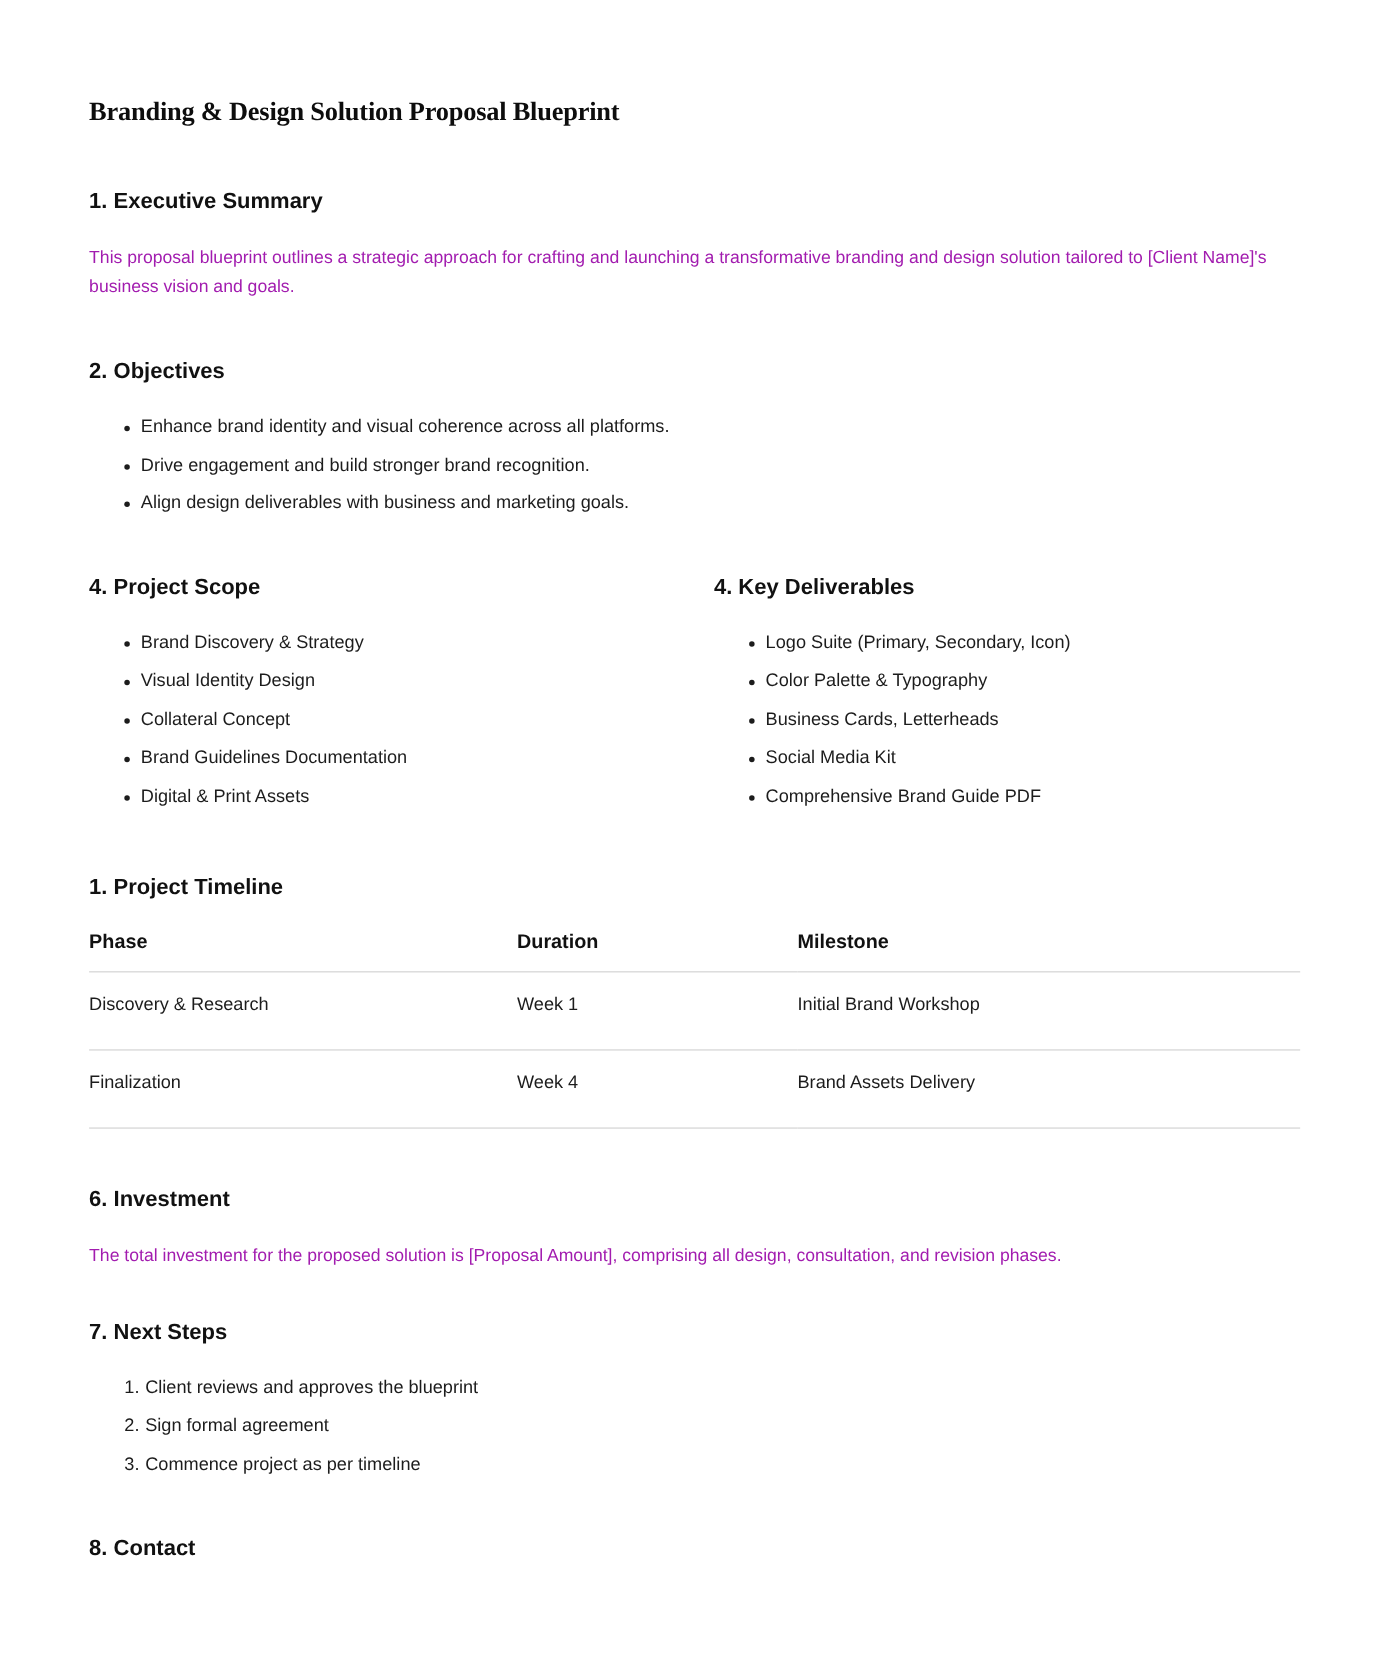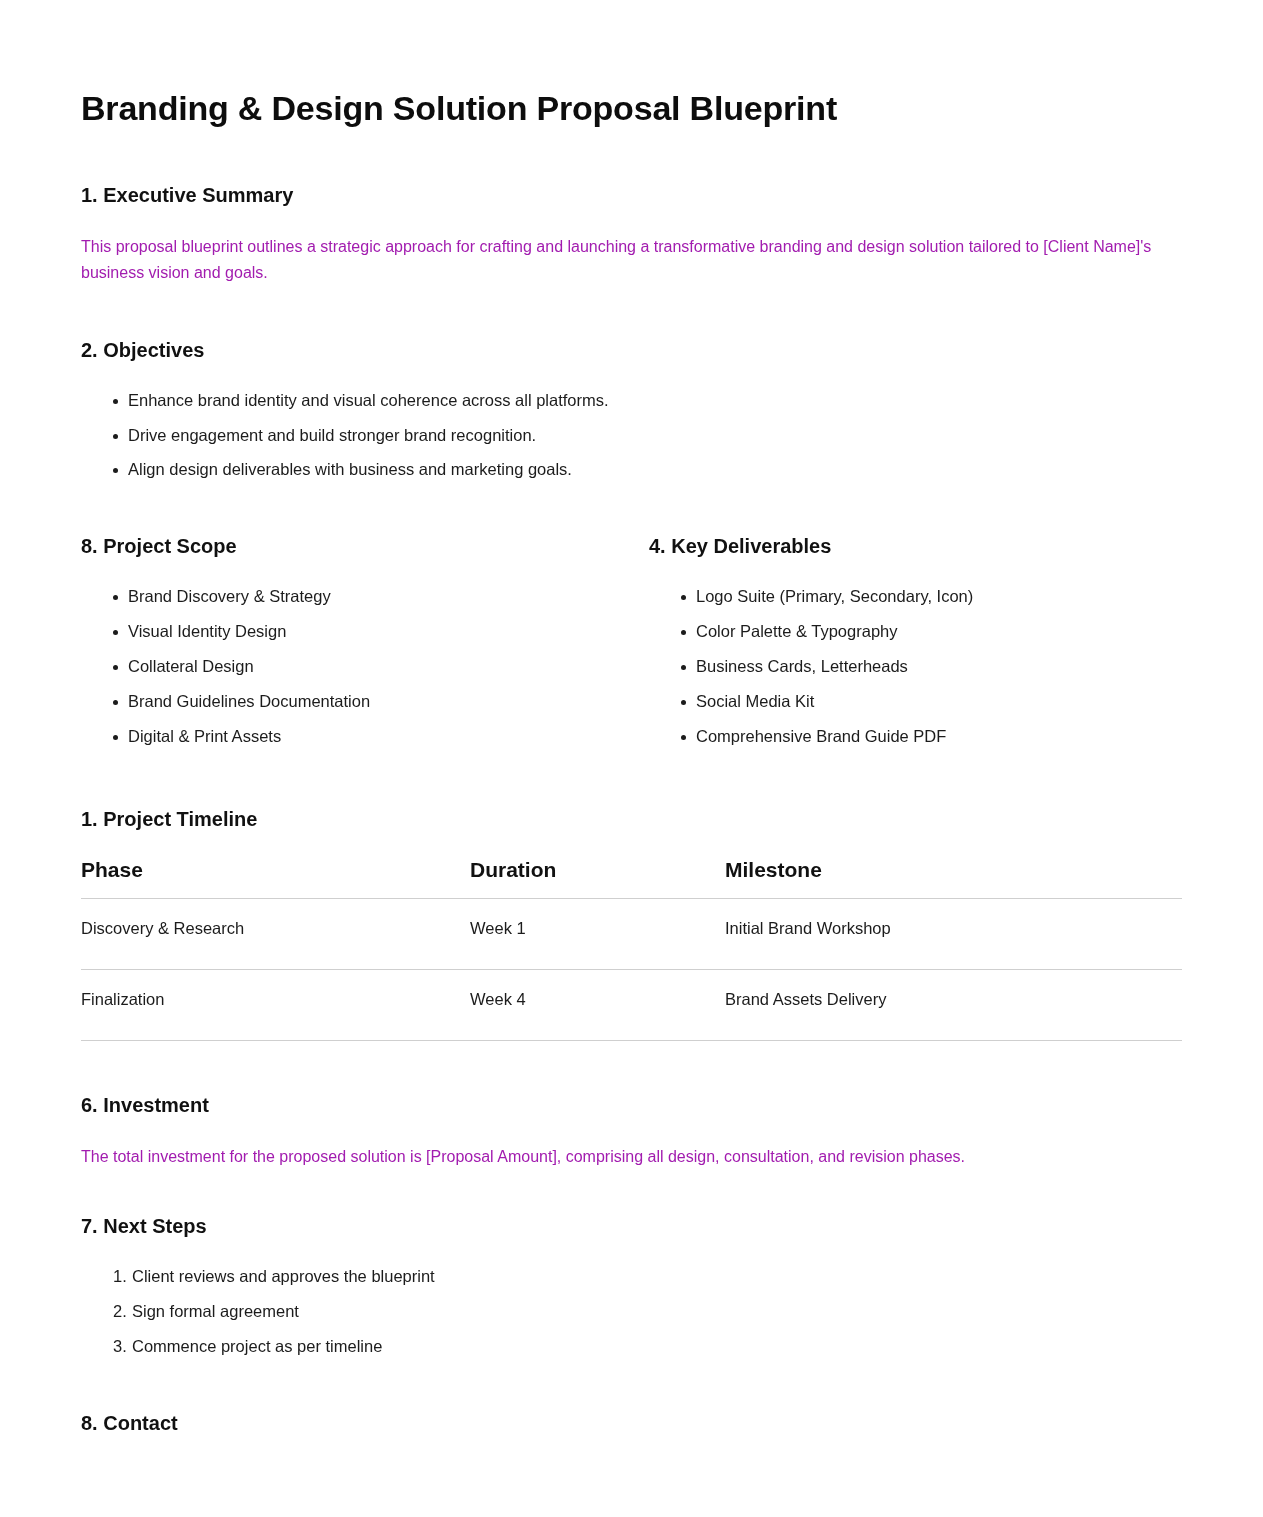--- a/index.html
+++ b/index.html
@@ -18,26 +18,27 @@
   .page {
     box-sizing: border-box;
     width: 1263px;
     min-height: 1517px;
     padding: 88px 80px 40px 81px;
     background: #ffffff;
   }
 
   
   .doc-title {
-    font-size: 34px;
+    font-size: 24px;
     font-weight: 700;
     line-height: 1.2;
     letter-spacing: -0.2px;
     color: #0d0d0d;
     margin: 0 0 54px 0;
+    font-family: Liberation Serif, serif;
   }
 
   
   .section-heading {
     font-size: 20px;
     font-weight: 600;
     line-height: 1.25;
     color: #111111;
     margin: 0 0 26px 0;
   }
@@ -116,21 +117,21 @@
   .two-col .section-heading { margin-bottom: 26px; }
 
   
   .timeline-table {
     width: 1101px;
     border-collapse: collapse;
     margin-top: 6px;
   }
   .timeline-table th {
     text-align: left;
-    font-size: 21px;
+    font-size: 18px;
     font-weight: 700;
     color: #111111;
     padding: 0 12px 16px 0;
     border-bottom: 1px solid #cfcfcf;
   }
   .timeline-table td {
     text-align: left;
     font-size: 16.5px;
     font-weight: 400;
     color: #1c1c1c;
@@ -163,25 +164,25 @@
     <ul class="bullets">
       <li>Enhance brand identity and visual coherence across all platforms.</li>
       <li>Drive engagement and build stronger brand recognition.</li>
       <li>Align design deliverables with business and marketing goals.</li>
     </ul>
   </section>
 
   <div class="two-col">
 
     <div class="col">
-      <h2 class="section-heading">8. Project Scope</h2>
+      <h2 class="section-heading">4. Project Scope</h2>
       <ul class="bullets">
         <li>Brand Discovery &amp; Strategy</li>
         <li>Visual Identity Design</li>
-        <li>Collateral Design</li>
+        <li>Collateral Concept</li>
         <li>Brand Guidelines Documentation</li>
         <li>Digital &amp; Print Assets</li>
       </ul>
     </div>
 
     <div class="col">
       <h2 class="section-heading">4. Key Deliverables</h2>
       <ul class="bullets">
         <li>Logo Suite (Primary, Secondary, Icon)</li>
         <li>Color Palette &amp; Typography</li>

